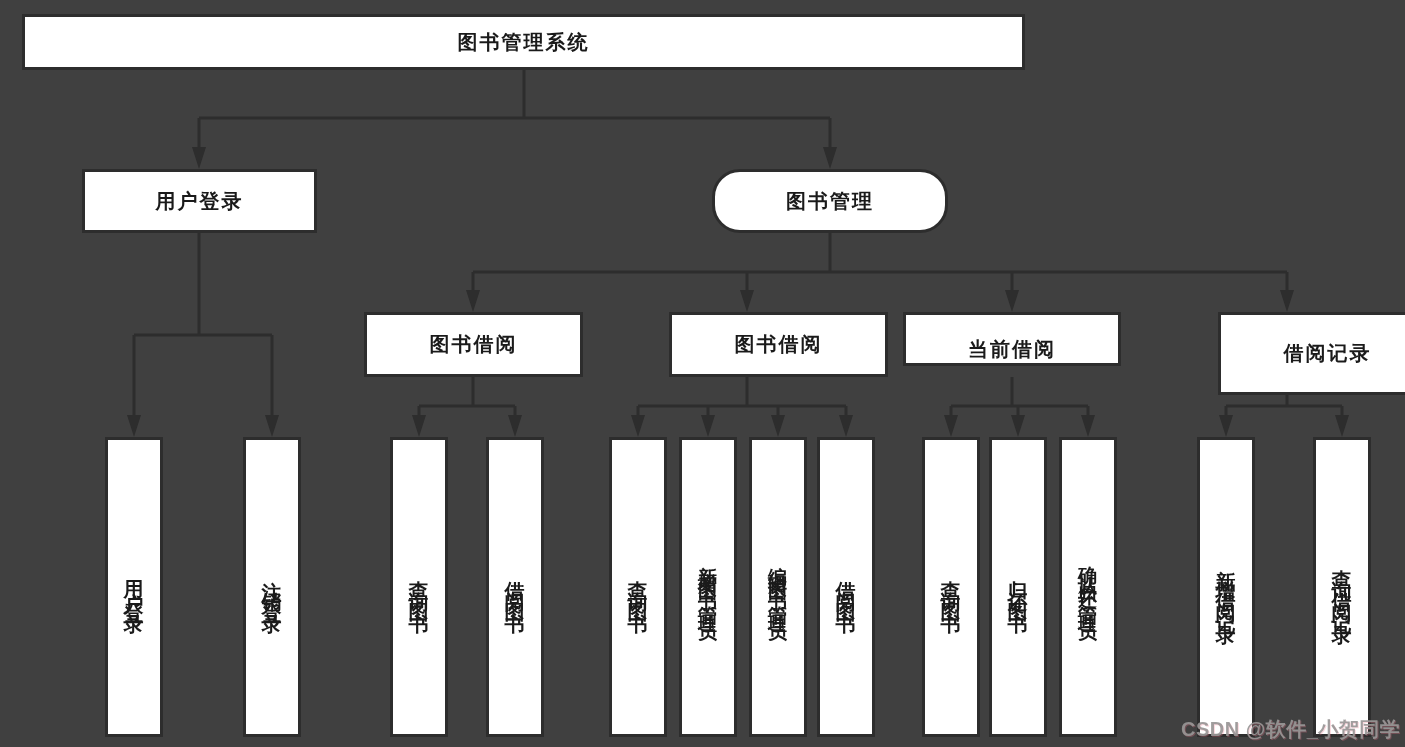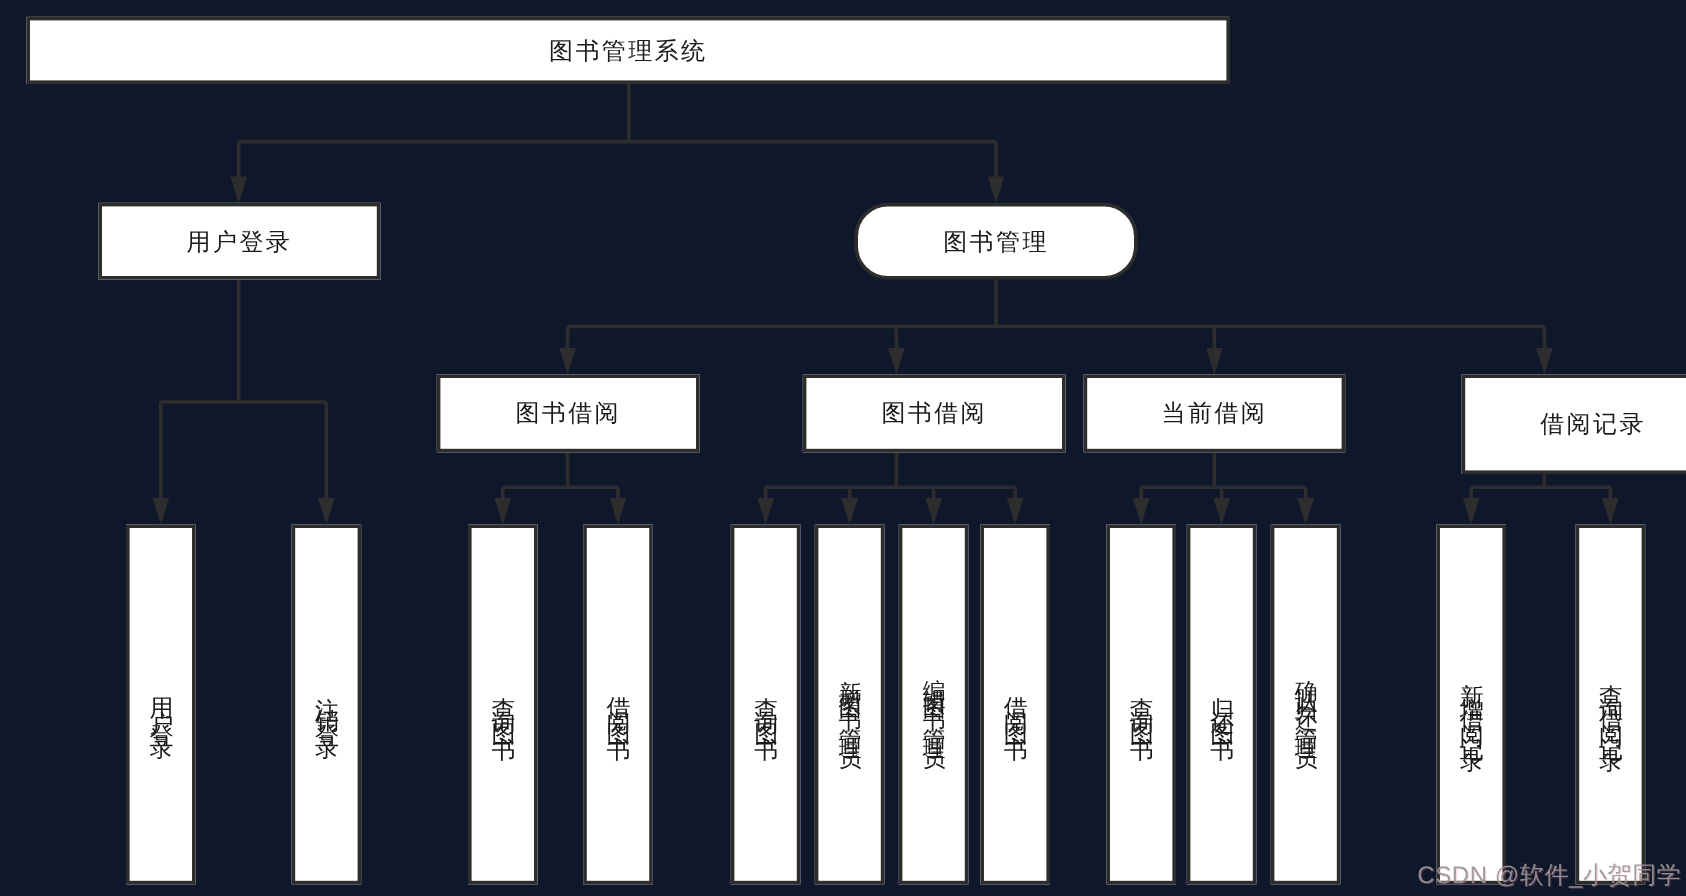--- a/index.html
+++ b/index.html
@@ -5,22 +5,23 @@
   html, body {
     margin: 0;
     padding: 0;
     background: #ffffff;
     font-family: "Liberation Sans", "DejaVu Sans", sans-serif;
   }
   #canvas {
     position: relative;
     width: 1405px;
     height: 747px;
-    background: #0f172a;
+    background: #404040;
     overflow: hidden;
+    font-weight: bold;
   }
   #connectors {
     position: absolute;
     left: 0; top: 0;
     width: 1405px;
     height: 747px;
   }
   .node {
     position: absolute;
     box-sizing: border-box;
@@ -119,21 +120,21 @@
   <div class="node" style="left:712px; top:169px; width:236px; height:64px;border-radius:28px;">
     <span>图书管理</span>
   </div>
 
   <div class="node" style="left:364px; top:312px; width:219px; height:65px;">
     <span>图书借阅</span>
   </div>
   <div class="node" style="left:638px; top:312px; width:219px; height:65px;margin-left:31px;">
     <span>图书借阅</span>
   </div>
-  <div class="node" style="left:903px; top:312px; width:218px; height:65px;">
+  <div class="node" style="left:903px; top:312px; width:218px; height:54px;align-items:flex-end;">
     <span>当前借阅</span>
   </div>
   <div class="node" style="left:1218px; top:312px; width:219px; height:83px;">
     <span>借阅记录</span>
   </div>
 
   <div class="leaf" style="left:105px;">
     <span class="vtext">用户登录</span>
   </div>
   <div class="leaf" style="left:243px;">

